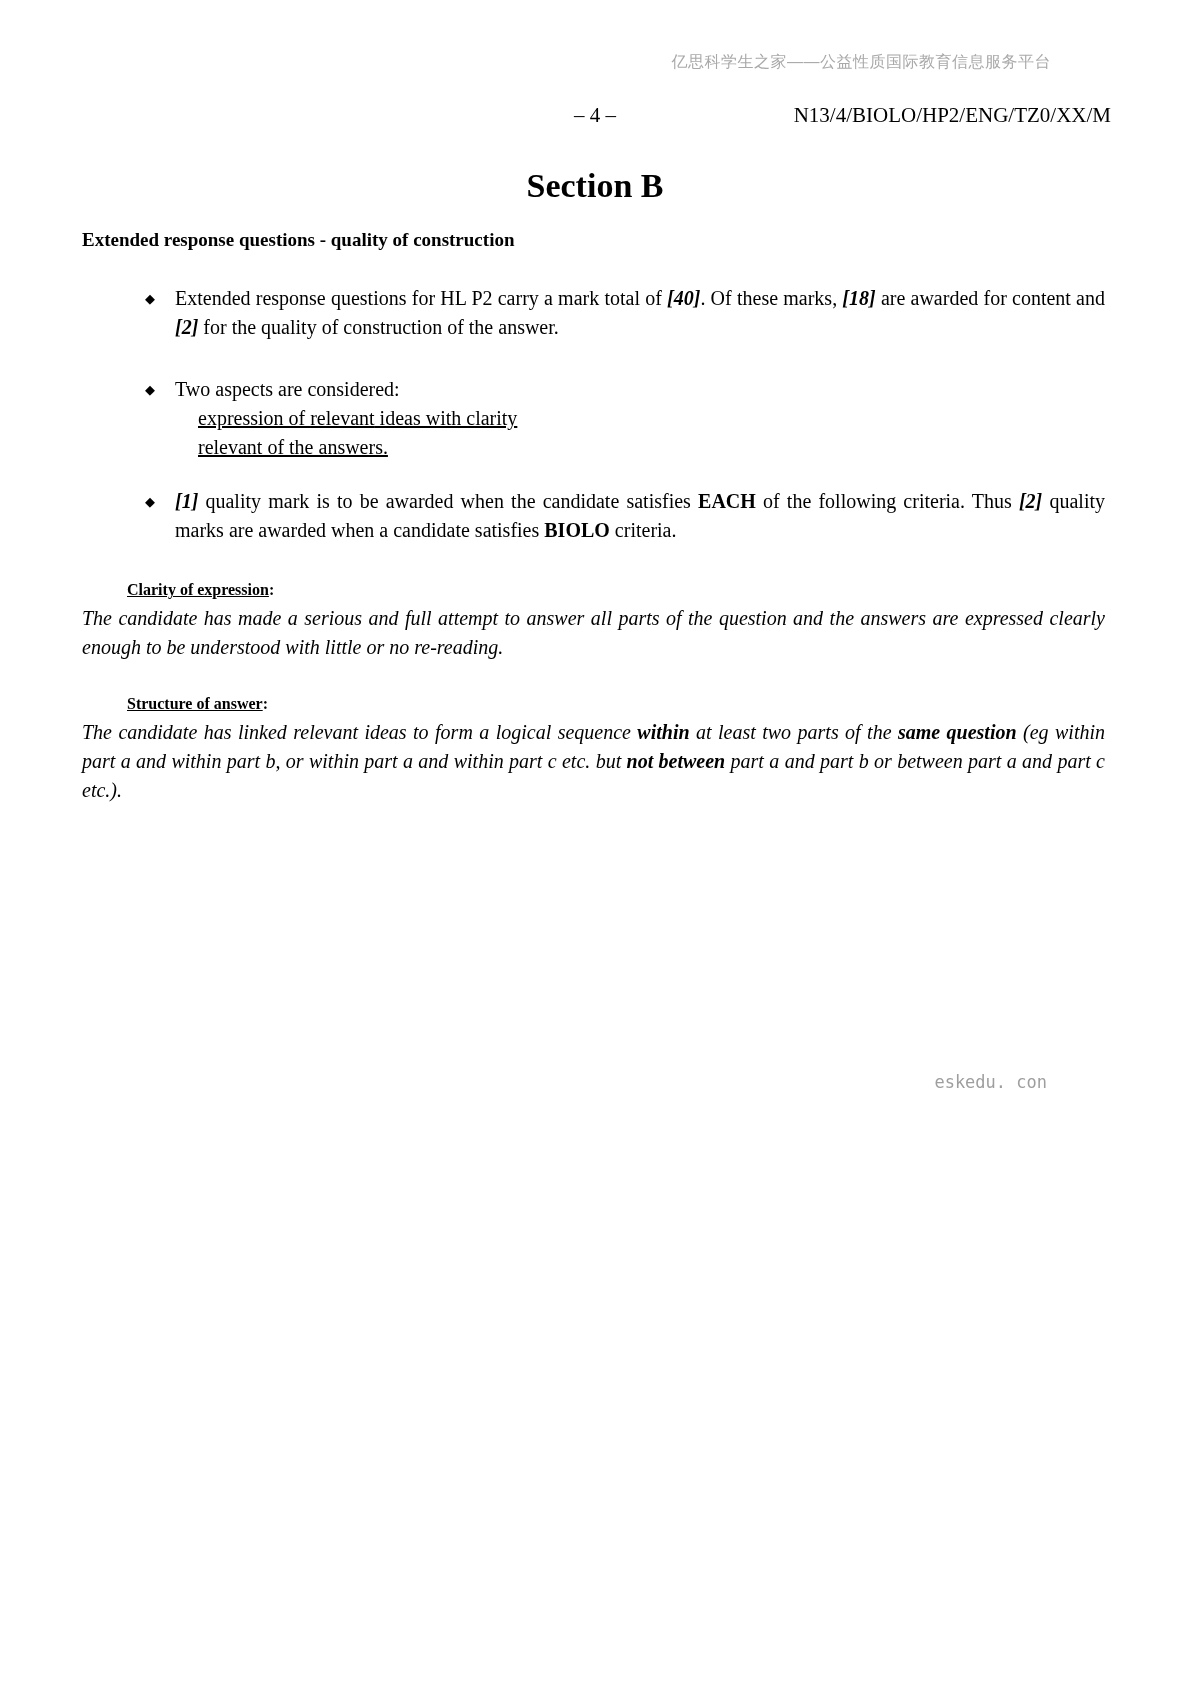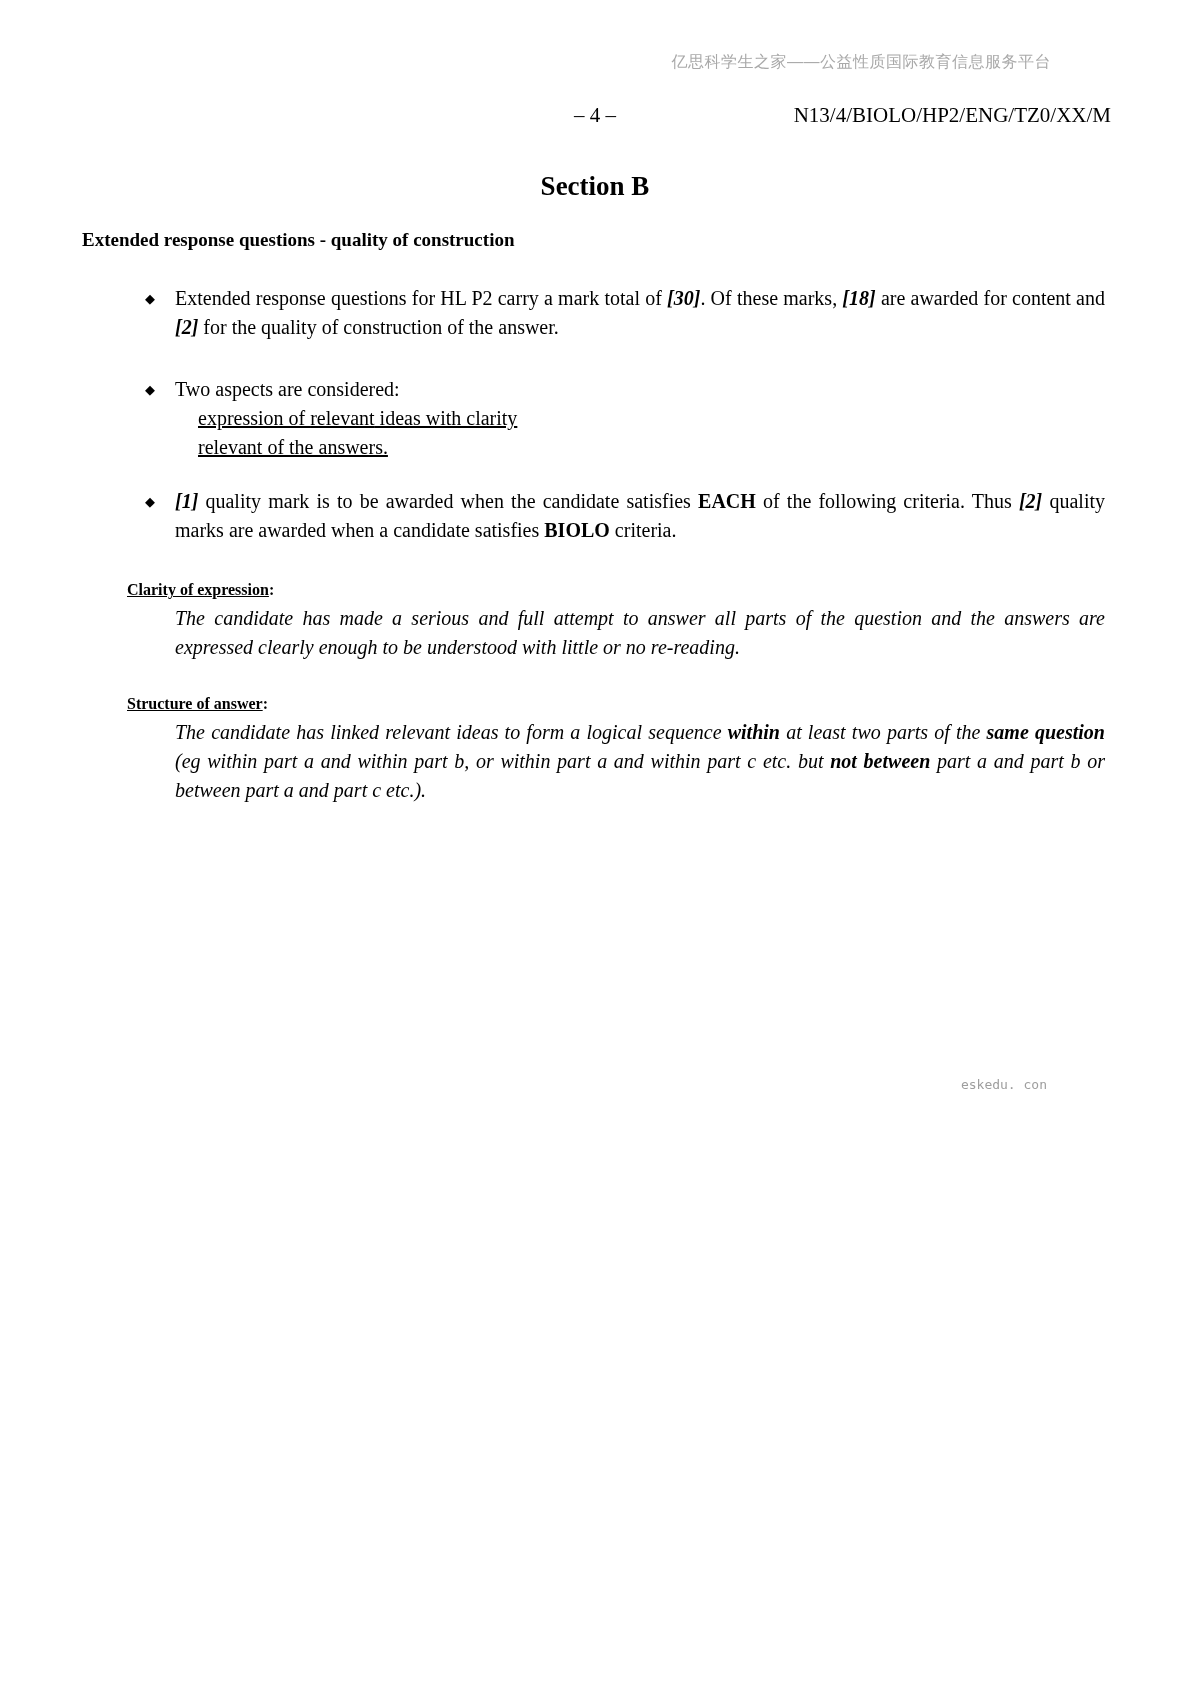--- a/index.html
+++ b/index.html
@@ -43,21 +43,21 @@
   }
   .doc-code {
     position: absolute;
     right: 79px;
     top: 0;
   }
   
   .section-title {
     margin-top: 42px;
     text-align: center;
-    font-size: 27px;
+    font-size: 34px;
     line-height: 32px;
     font-weight: bold;
   }
   .main-heading {
     margin-top: 24px;
     font-size: 19px;
     line-height: 28px;
     font-weight: bold;
   }
   
@@ -76,34 +76,33 @@
   .mt-b2 { margin-top: 33px; }
   .mt-b3 { margin-top: 25px; }
   .criteria-title {
     margin-top: 31px;
     margin-left: 45px;
     font-size: 16px;
     line-height: 28px;
   }
   .criteria-title2 { margin-top: 28px; }
   .criteria-body {
-    margin-left: 93px;
     font-style: italic;
   }
   
   .seg-b { font-weight: bold; }
   .seg-i { font-style: italic; }
   .seg-u { text-decoration: underline; }
   
   .footer-watermark {
     position: absolute;
     right: 143px;
     bottom: 88px;
     font-family: "DejaVu Sans Mono", monospace;
-    font-size: 13px;
+    font-size: 17px;
     color: #9e9e9e;
   }
 </style>
 </head>
 <body>
 
 <div class="page">
 
   <div class="cn-header">亿思科学生之家——公益性质国际教育信息服务平台</div>
 
@@ -115,21 +114,21 @@
   <div class="section-title">Section B</div>
 
   <div class="content">
 
     <div class="main-heading">Extended response questions - quality of construction</div>
 
     <div class="body-text">
 
       <div class="bullet mt-b1">
         <span class="marker">◆</span>
-        <div class="bullet-text just"><span>Extended response questions for HL P2 carry a mark total of </span><span class="seg-b seg-i">[30]</span><span>.  Of these marks, </span><span class="seg-b seg-i">[18]</span><span> are awarded for content and </span><span class="seg-b seg-i">[2]</span><span> for the quality of construction of the answer.</span></div>
+        <div class="bullet-text just"><span>Extended response questions for HL P2 carry a mark total of </span><span class="seg-b seg-i">[40]</span><span>.  Of these marks, </span><span class="seg-b seg-i">[18]</span><span> are awarded for content and </span><span class="seg-b seg-i">[2]</span><span> for the quality of construction of the answer.</span></div>
       </div>
 
       <div class="bullet mt-b2">
         <span class="marker">◆</span>
         <div class="bullet-text">
           <div>Two aspects are considered:</div>
           <div class="sub-line"><span>expression of </span><span class="seg-u">relevant</span><span> ideas with clarity</span></div>
           <div class="sub-line">relevant of the answers.</div>
         </div>
       </div>

